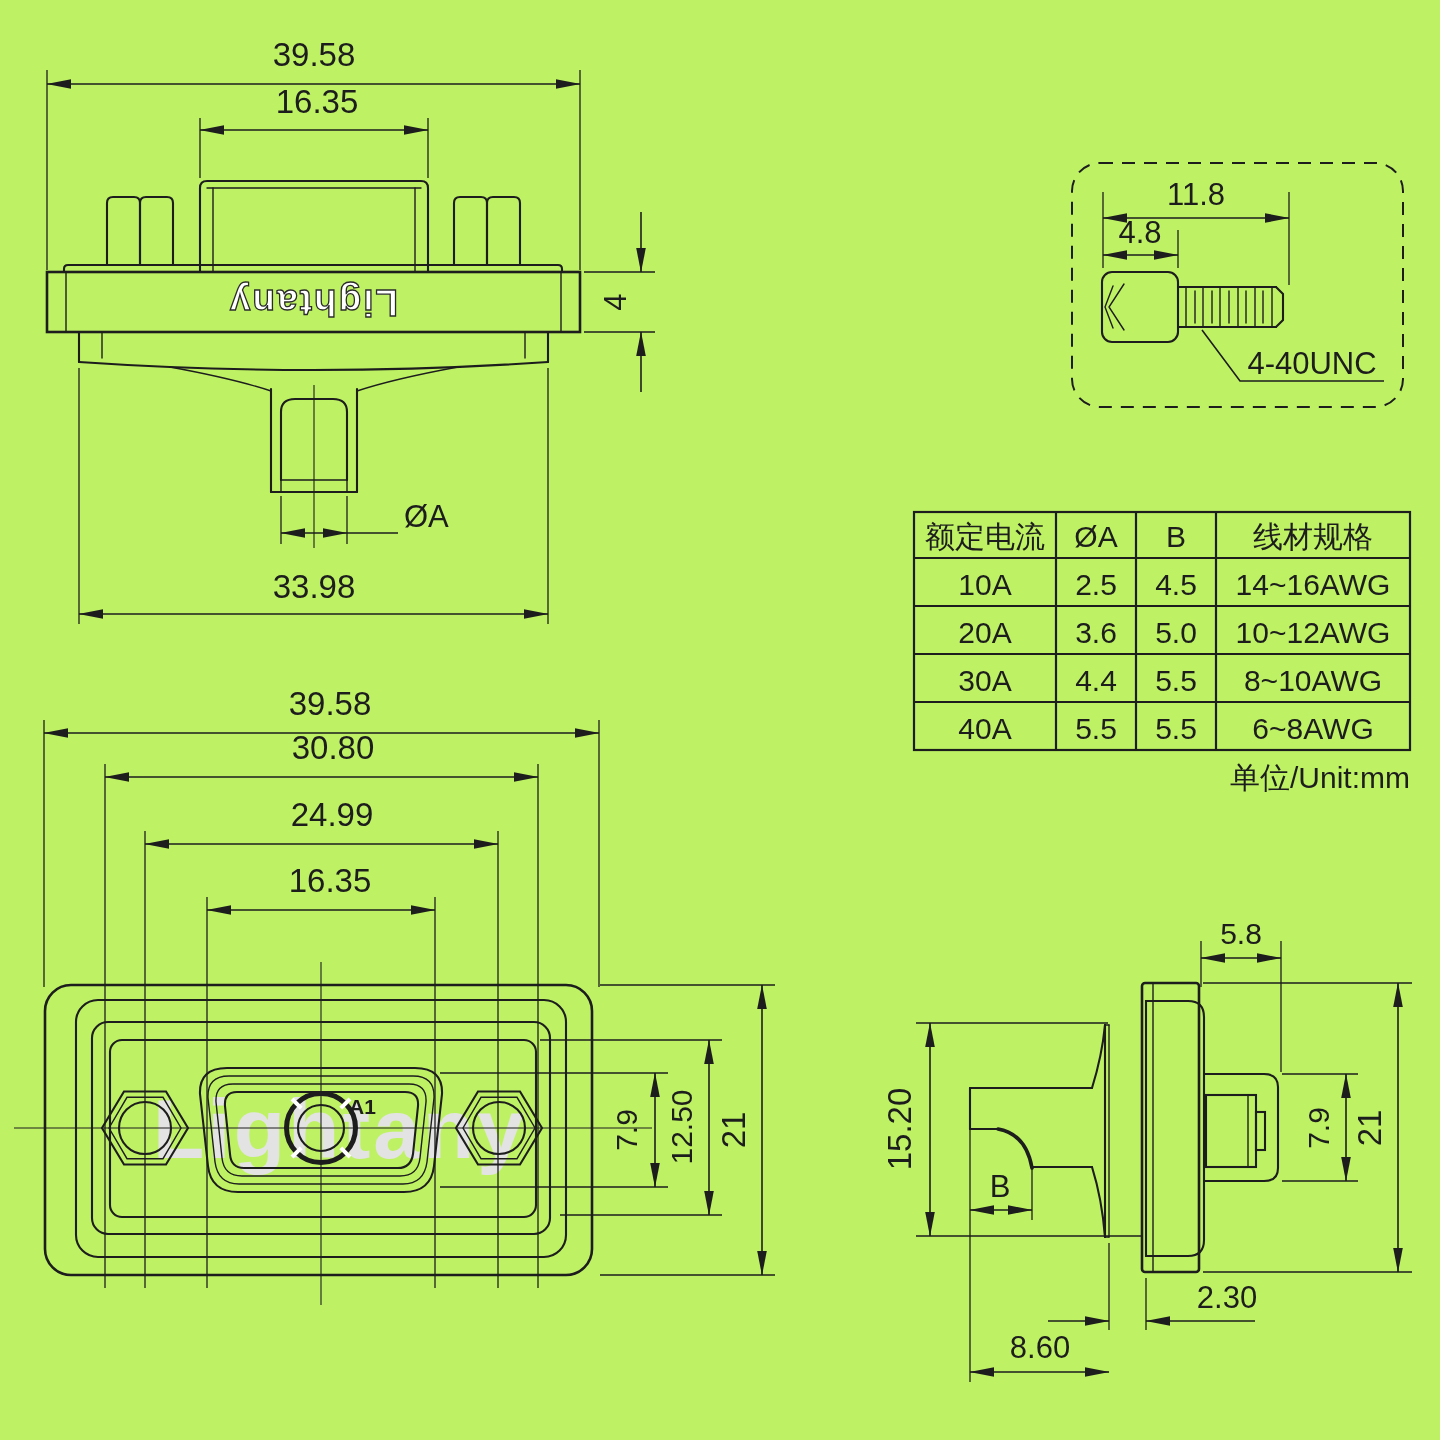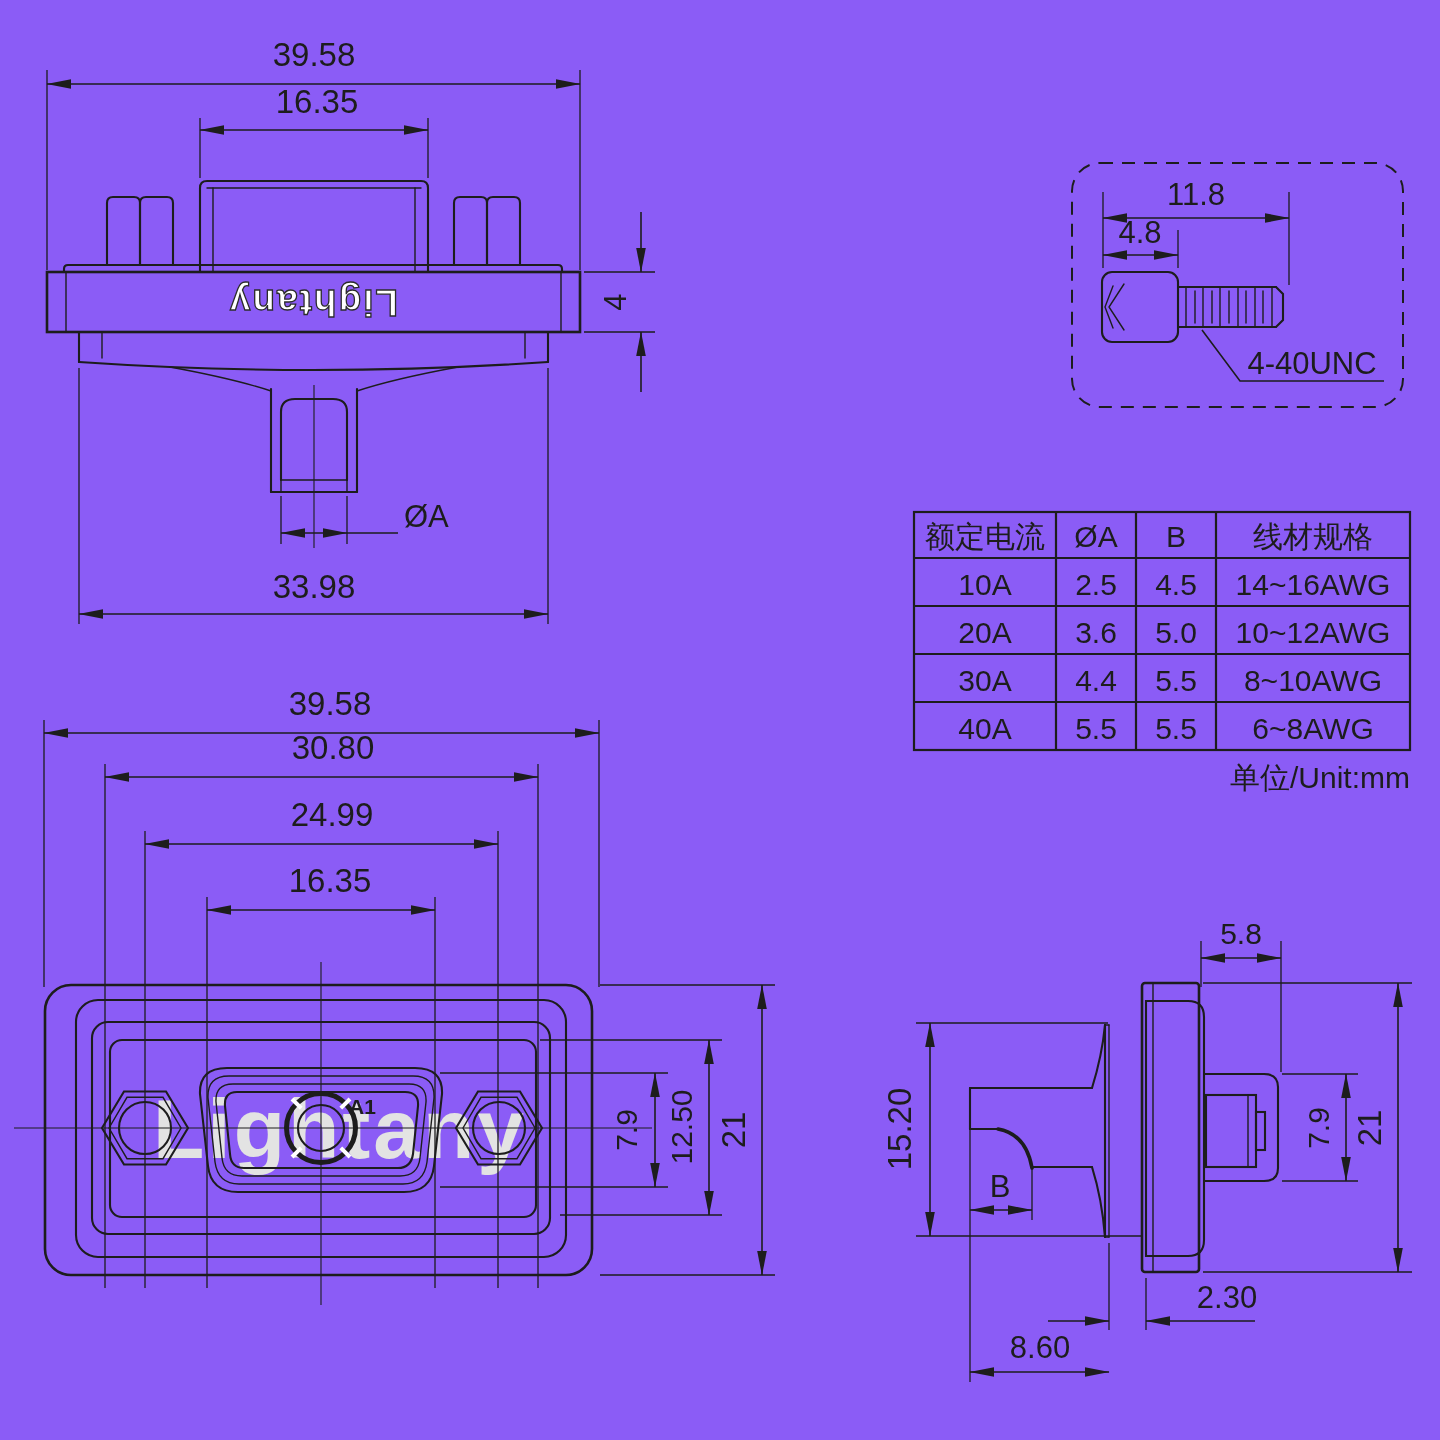--- a/index.html
+++ b/index.html
@@ -1,16 +1,16 @@
 <!DOCTYPE html>
 <html><head>
 <meta charset="utf-8">
 <style>
   html,body{margin:0;padding:0;background:#ffffff;}
-  .canvas{width:1440px;height:1440px;position:relative;background:#8b5cf6;overflow:hidden;}
+  .canvas{width:1440px;height:1440px;position:relative;background:#bef264;overflow:hidden;}
   svg{display:block;}
   svg text{font-family:"Liberation Sans","DejaVu Sans",sans-serif;fill:#1d1d1d;}
   .dimtxt{font-size:33px;}
   .dimtxt-s{font-size:31px;}
   .lbl-bold{font-size:21px;font-weight:bold;}
   .flangetxt{font-size:37px;font-weight:bold;letter-spacing:2px;fill:#ffffff;stroke:#2b2b2b;stroke-width:1.3px;}
   .watermark{font-size:84px;font-weight:bold;letter-spacing:3px;fill:#e3e3e3;}
   .cjk{font-size:30px;}
   .num{font-size:30px;}
   .unit{font-size:30px;}

